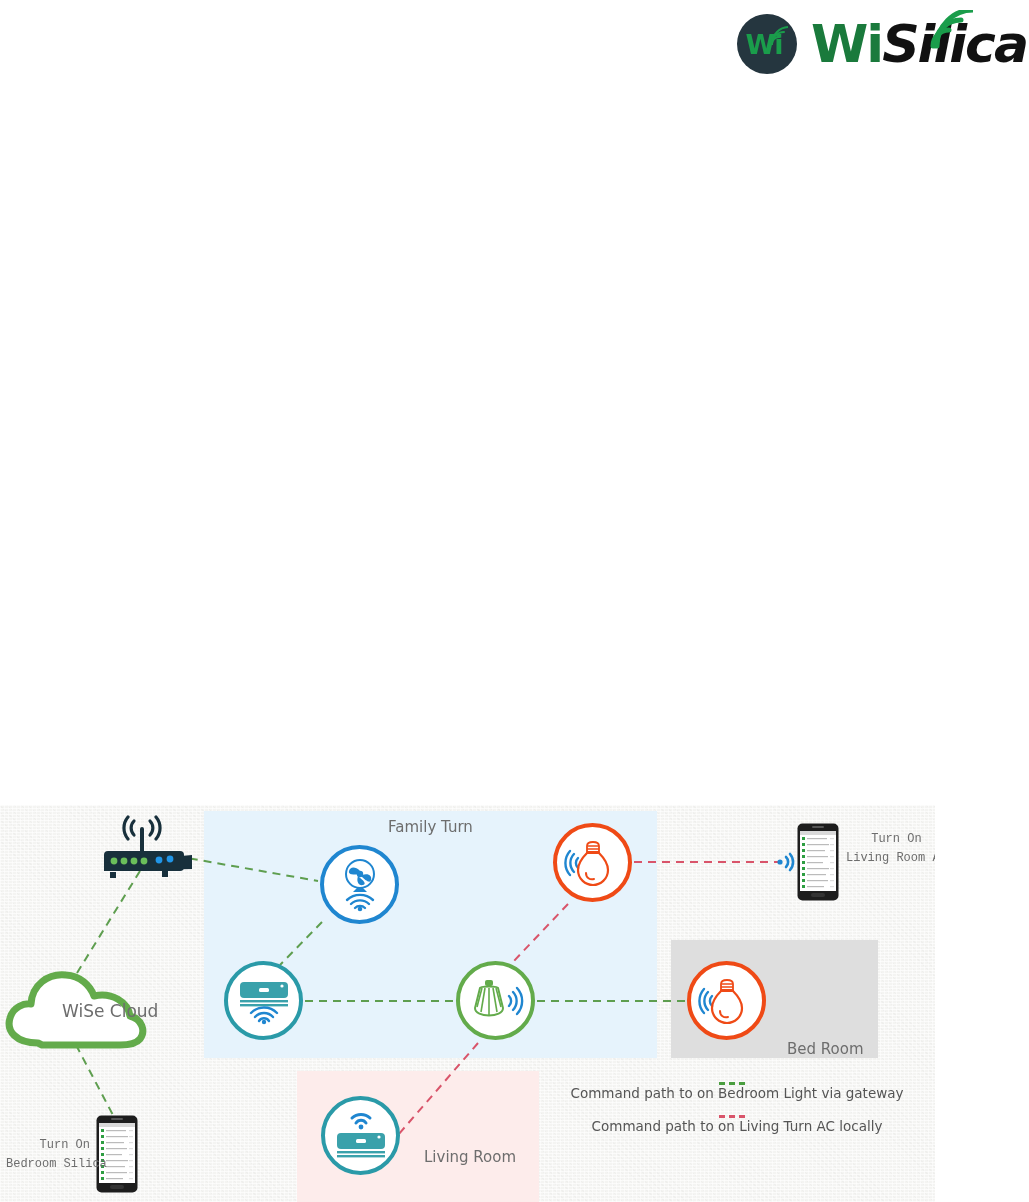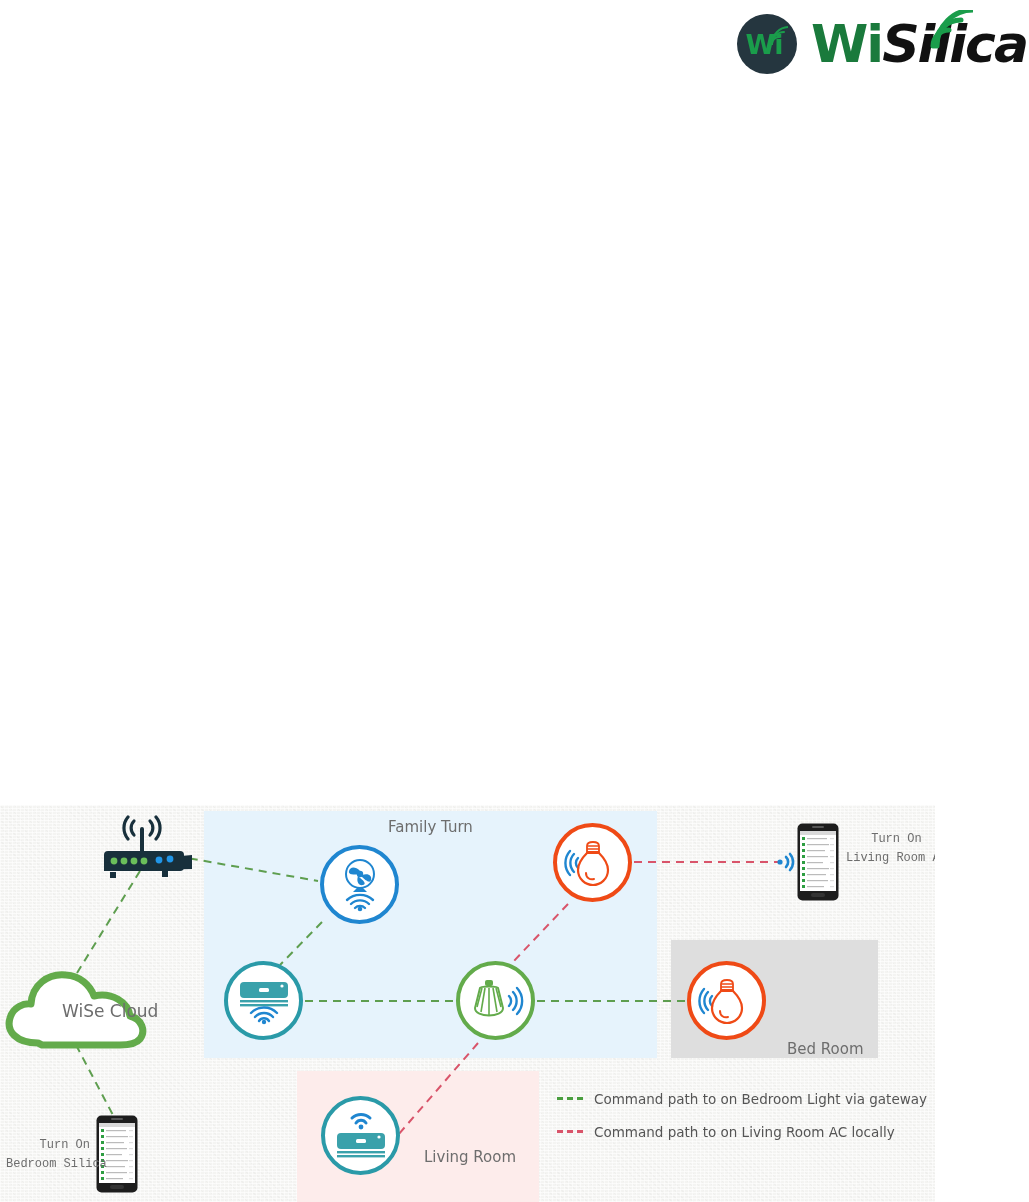--- a/index.html
+++ b/index.html
@@ -100,21 +100,21 @@
     position:absolute;color:#6d6d6d;font-size:12px;line-height:19px;
     font-family:Liberation Mono, monospace;white-space:nowrap;
   }
   #cap-left{left:6px;top:331px;text-align:right;width:84px;}
   #cap-right{left:846px;top:25px;}
   #cap-right .l1{display:block;text-align:center;}
   #cap-right .l2{display:block;}
 
   
   #legend{position:absolute;left:557px;top:277px;width:360px;}
-  .legend-row{display:flex;align-items:center;height:33px;}
+  .legend-row{display:flex;align-items:center;height:33px;flex-direction:column;}
   .legend-swatch{width:28px;height:2px;flex:0 0 auto;margin-right:9px;}
   .legend-swatch.green{
     background:repeating-linear-gradient(90deg,#4a9e3f 0 6px, transparent 6px 10px);
     height:2.5px;
   }
   .legend-swatch.red{
     background:repeating-linear-gradient(90deg,#d9546a 0 6px, transparent 6px 10px);
     height:2.5px;
   }
   .legend-text{
@@ -380,17 +380,17 @@
     <span class="l2">Living Room AC</span>
   </div>
 
   <div id="legend">
     <div class="legend-row">
       <span class="legend-swatch green"></span>
       <span class="legend-text">Command path to on Bedroom Light via gateway</span>
     </div>
     <div class="legend-row">
       <span class="legend-swatch red"></span>
-      <span class="legend-text">Command path to on Living Room AC locally</span>
+      <span class="legend-text">Command path to on Living Turn AC locally</span>
     </div>
   </div>
 
 </div>
 
 </body></html>

